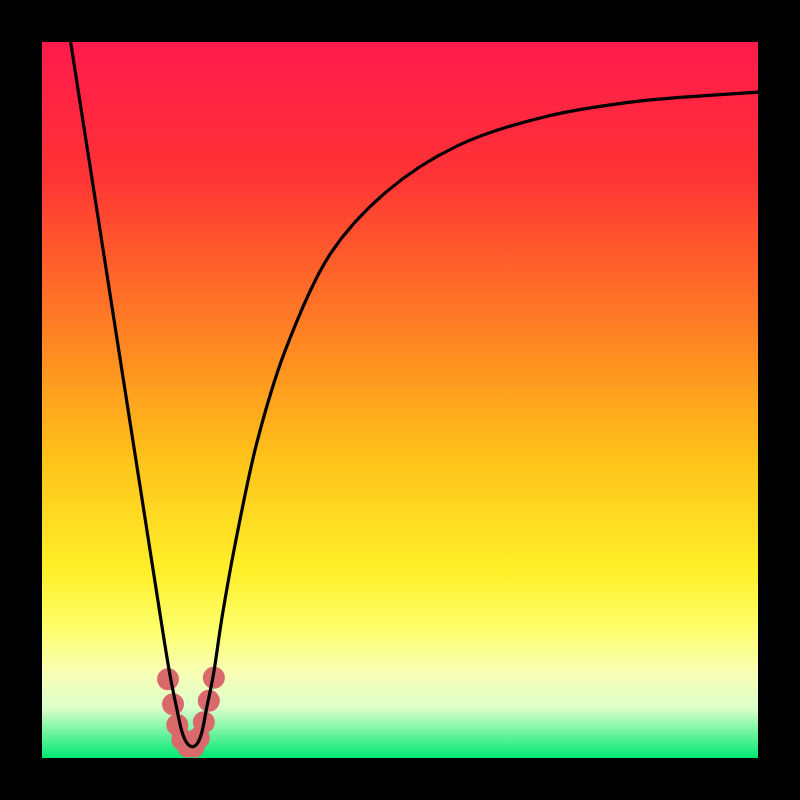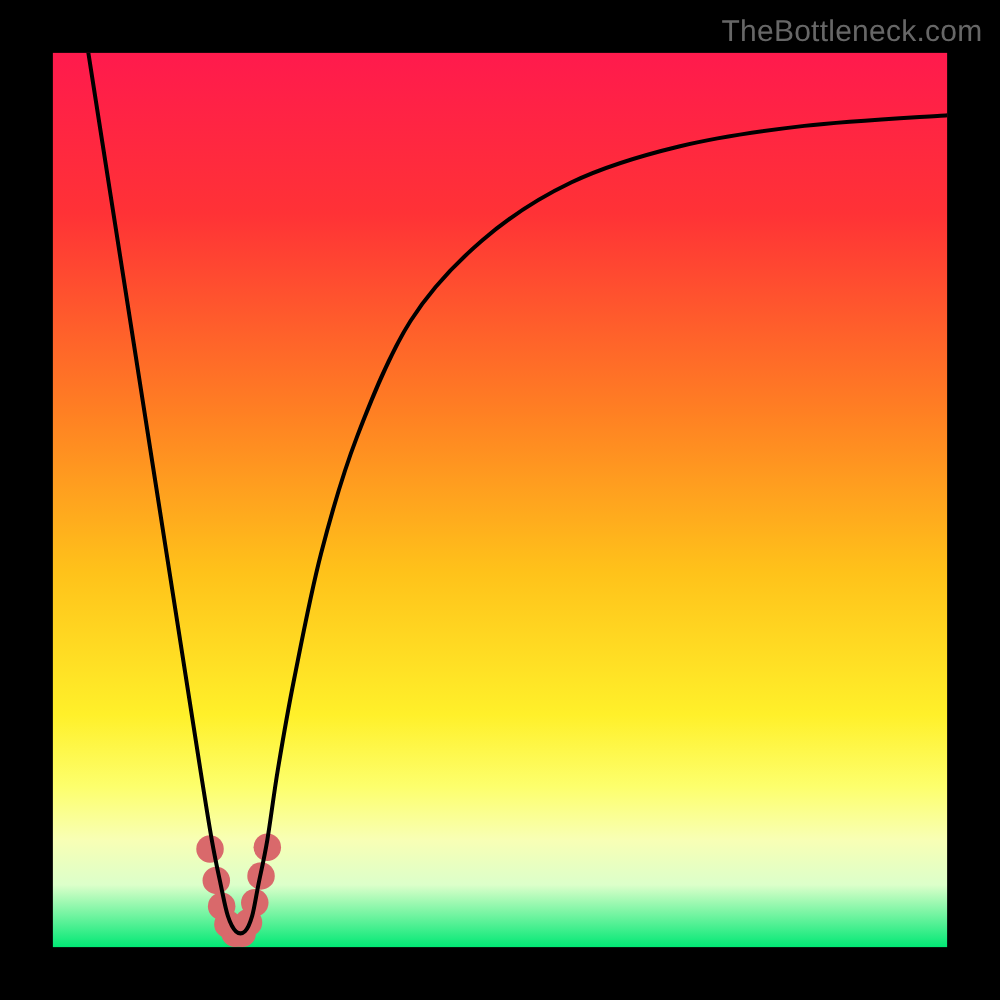--- a/index.html
+++ b/index.html
@@ -34,21 +34,20 @@
     color: #676767;
     letter-spacing: 0.2px;
   }
   svg { display: block; }
 </style>
 </head>
 <body>
 
 <div class="frame">
 
-  <div class="attribution">TheBottleneck.com</div>
 
   <div class="plot">
     <svg id="chart-svg" width="716" height="716" viewBox="0 0 716 716" preserveAspectRatio="none">
       <defs>
         <linearGradient id="bg-grad" x1="0" y1="0" x2="0" y2="1">
             <stop offset="0%" stop-color="#ff1a4d"></stop>
             <stop offset="18%" stop-color="#ff3236"></stop>
             <stop offset="40%" stop-color="#ff7f23"></stop>
             <stop offset="58%" stop-color="#ffc21a"></stop>
             <stop offset="74%" stop-color="#fff02a"></stop>

